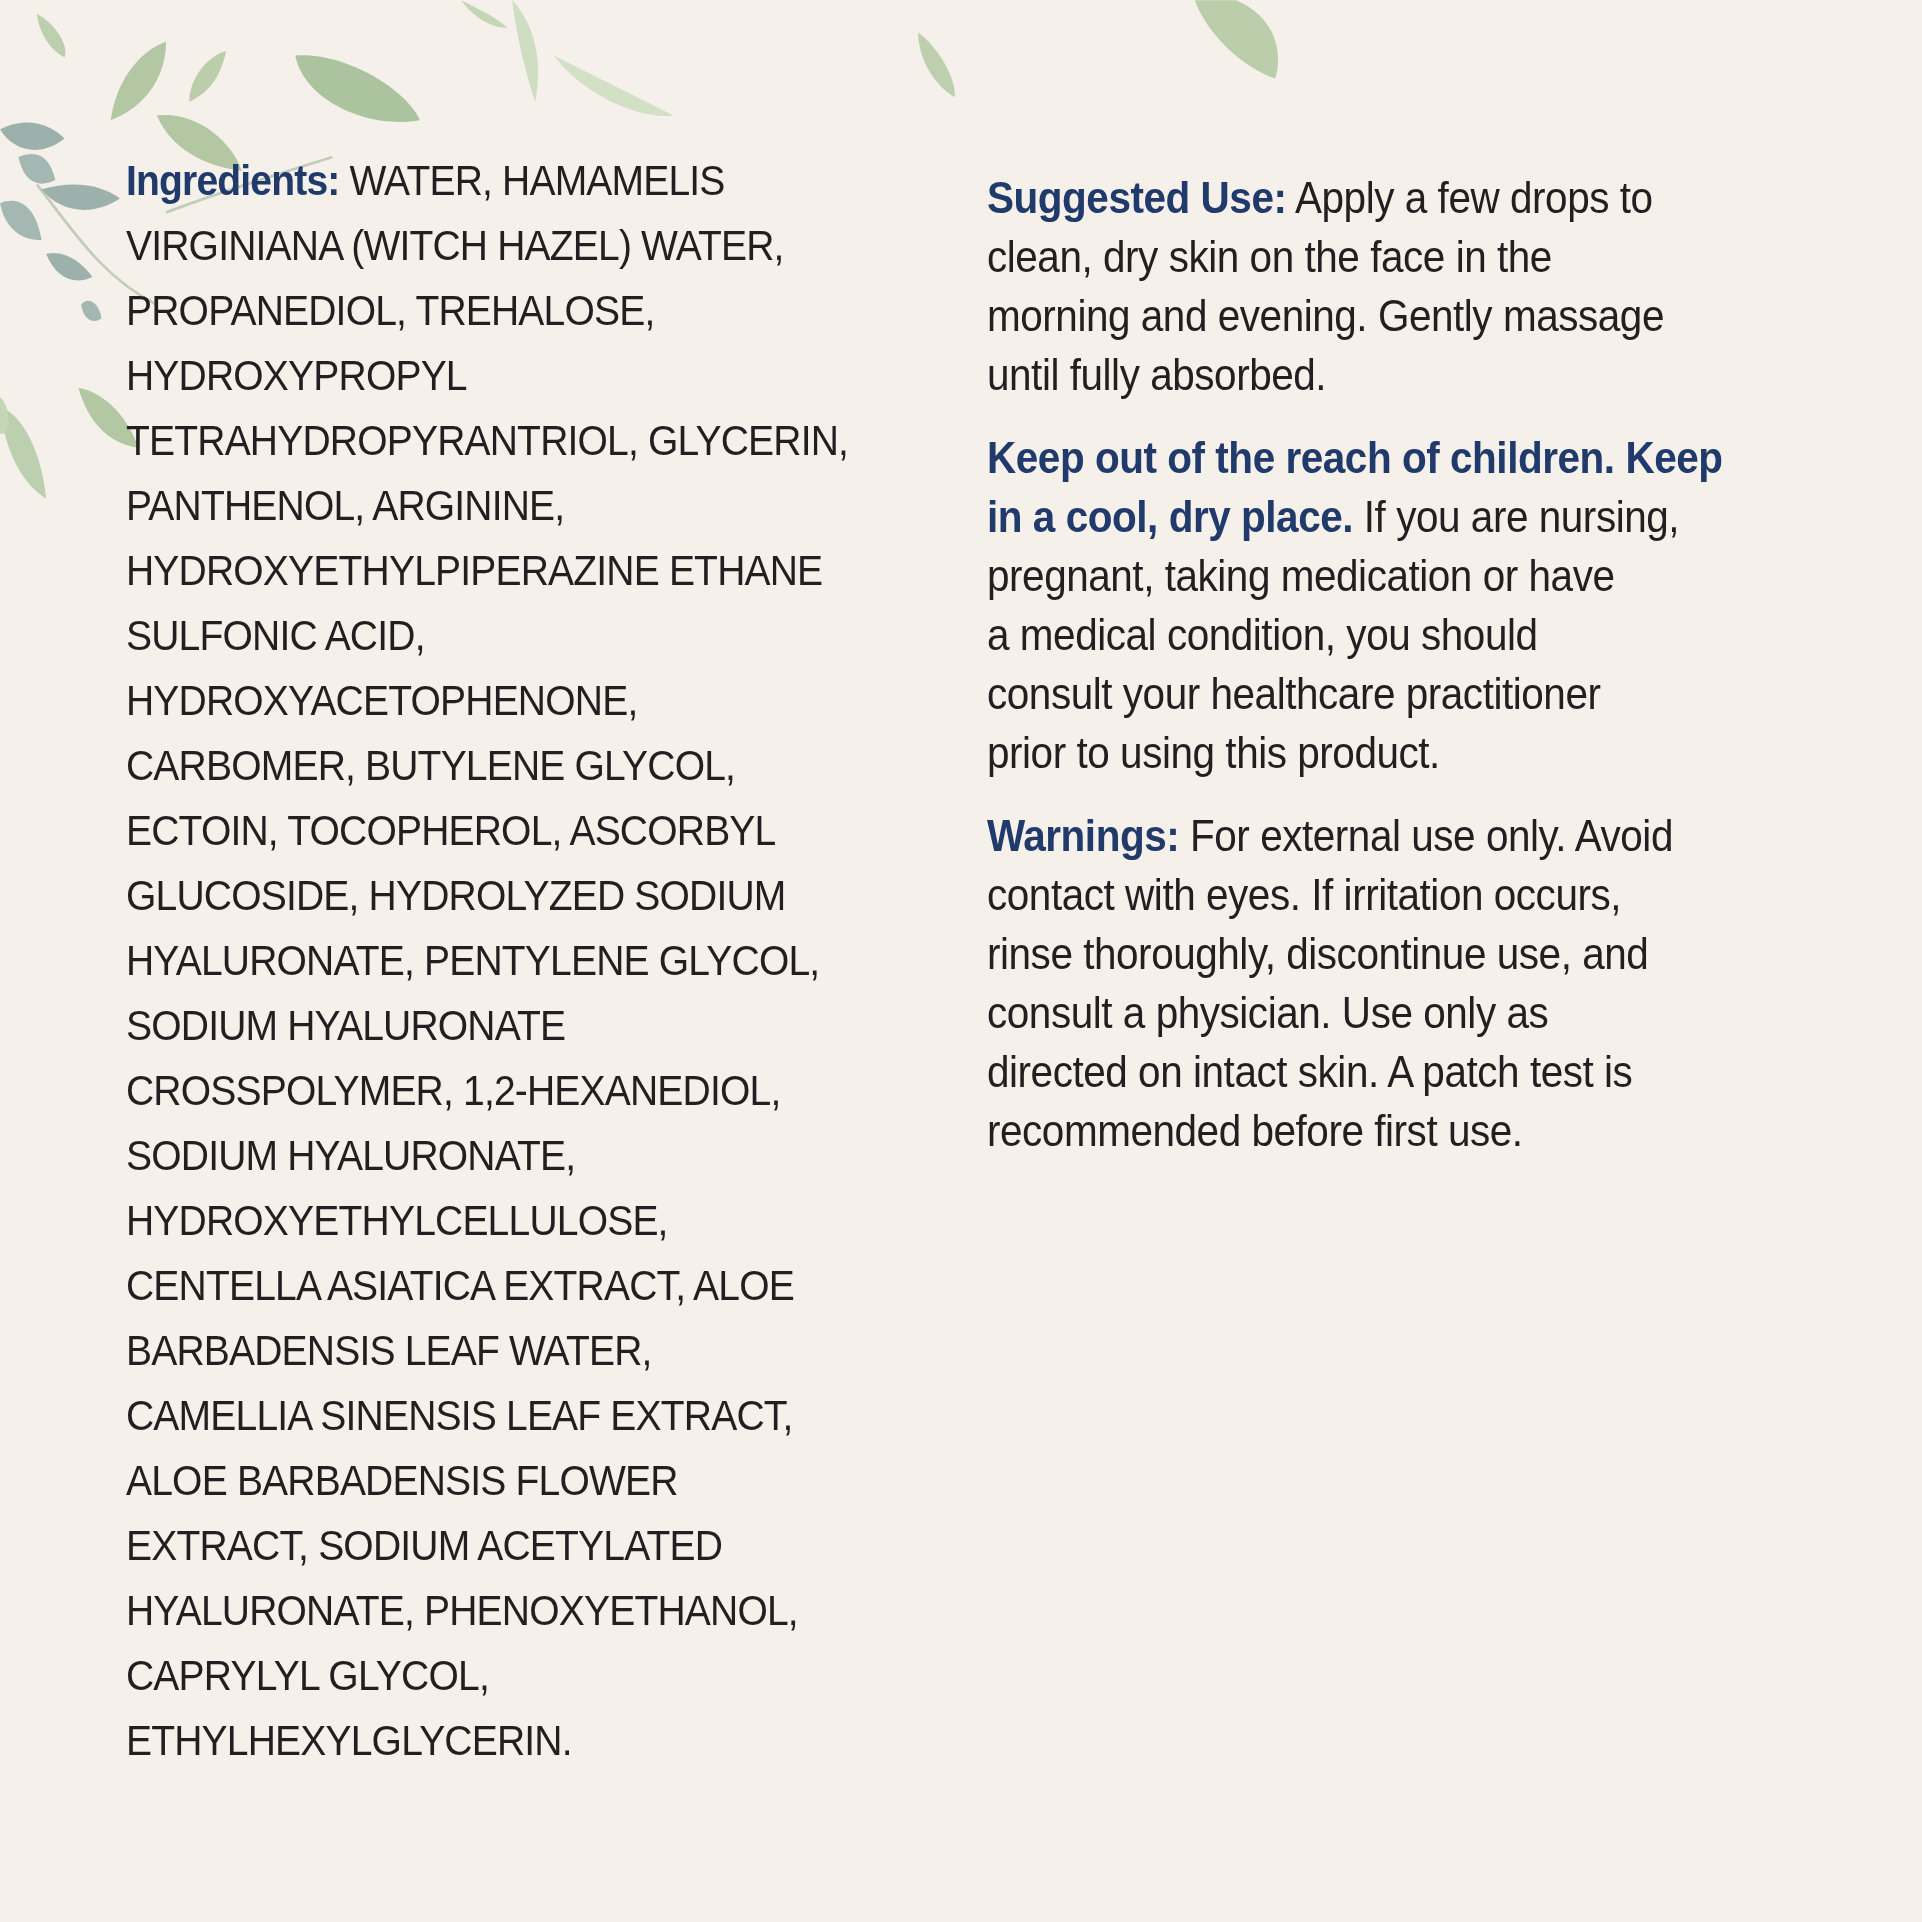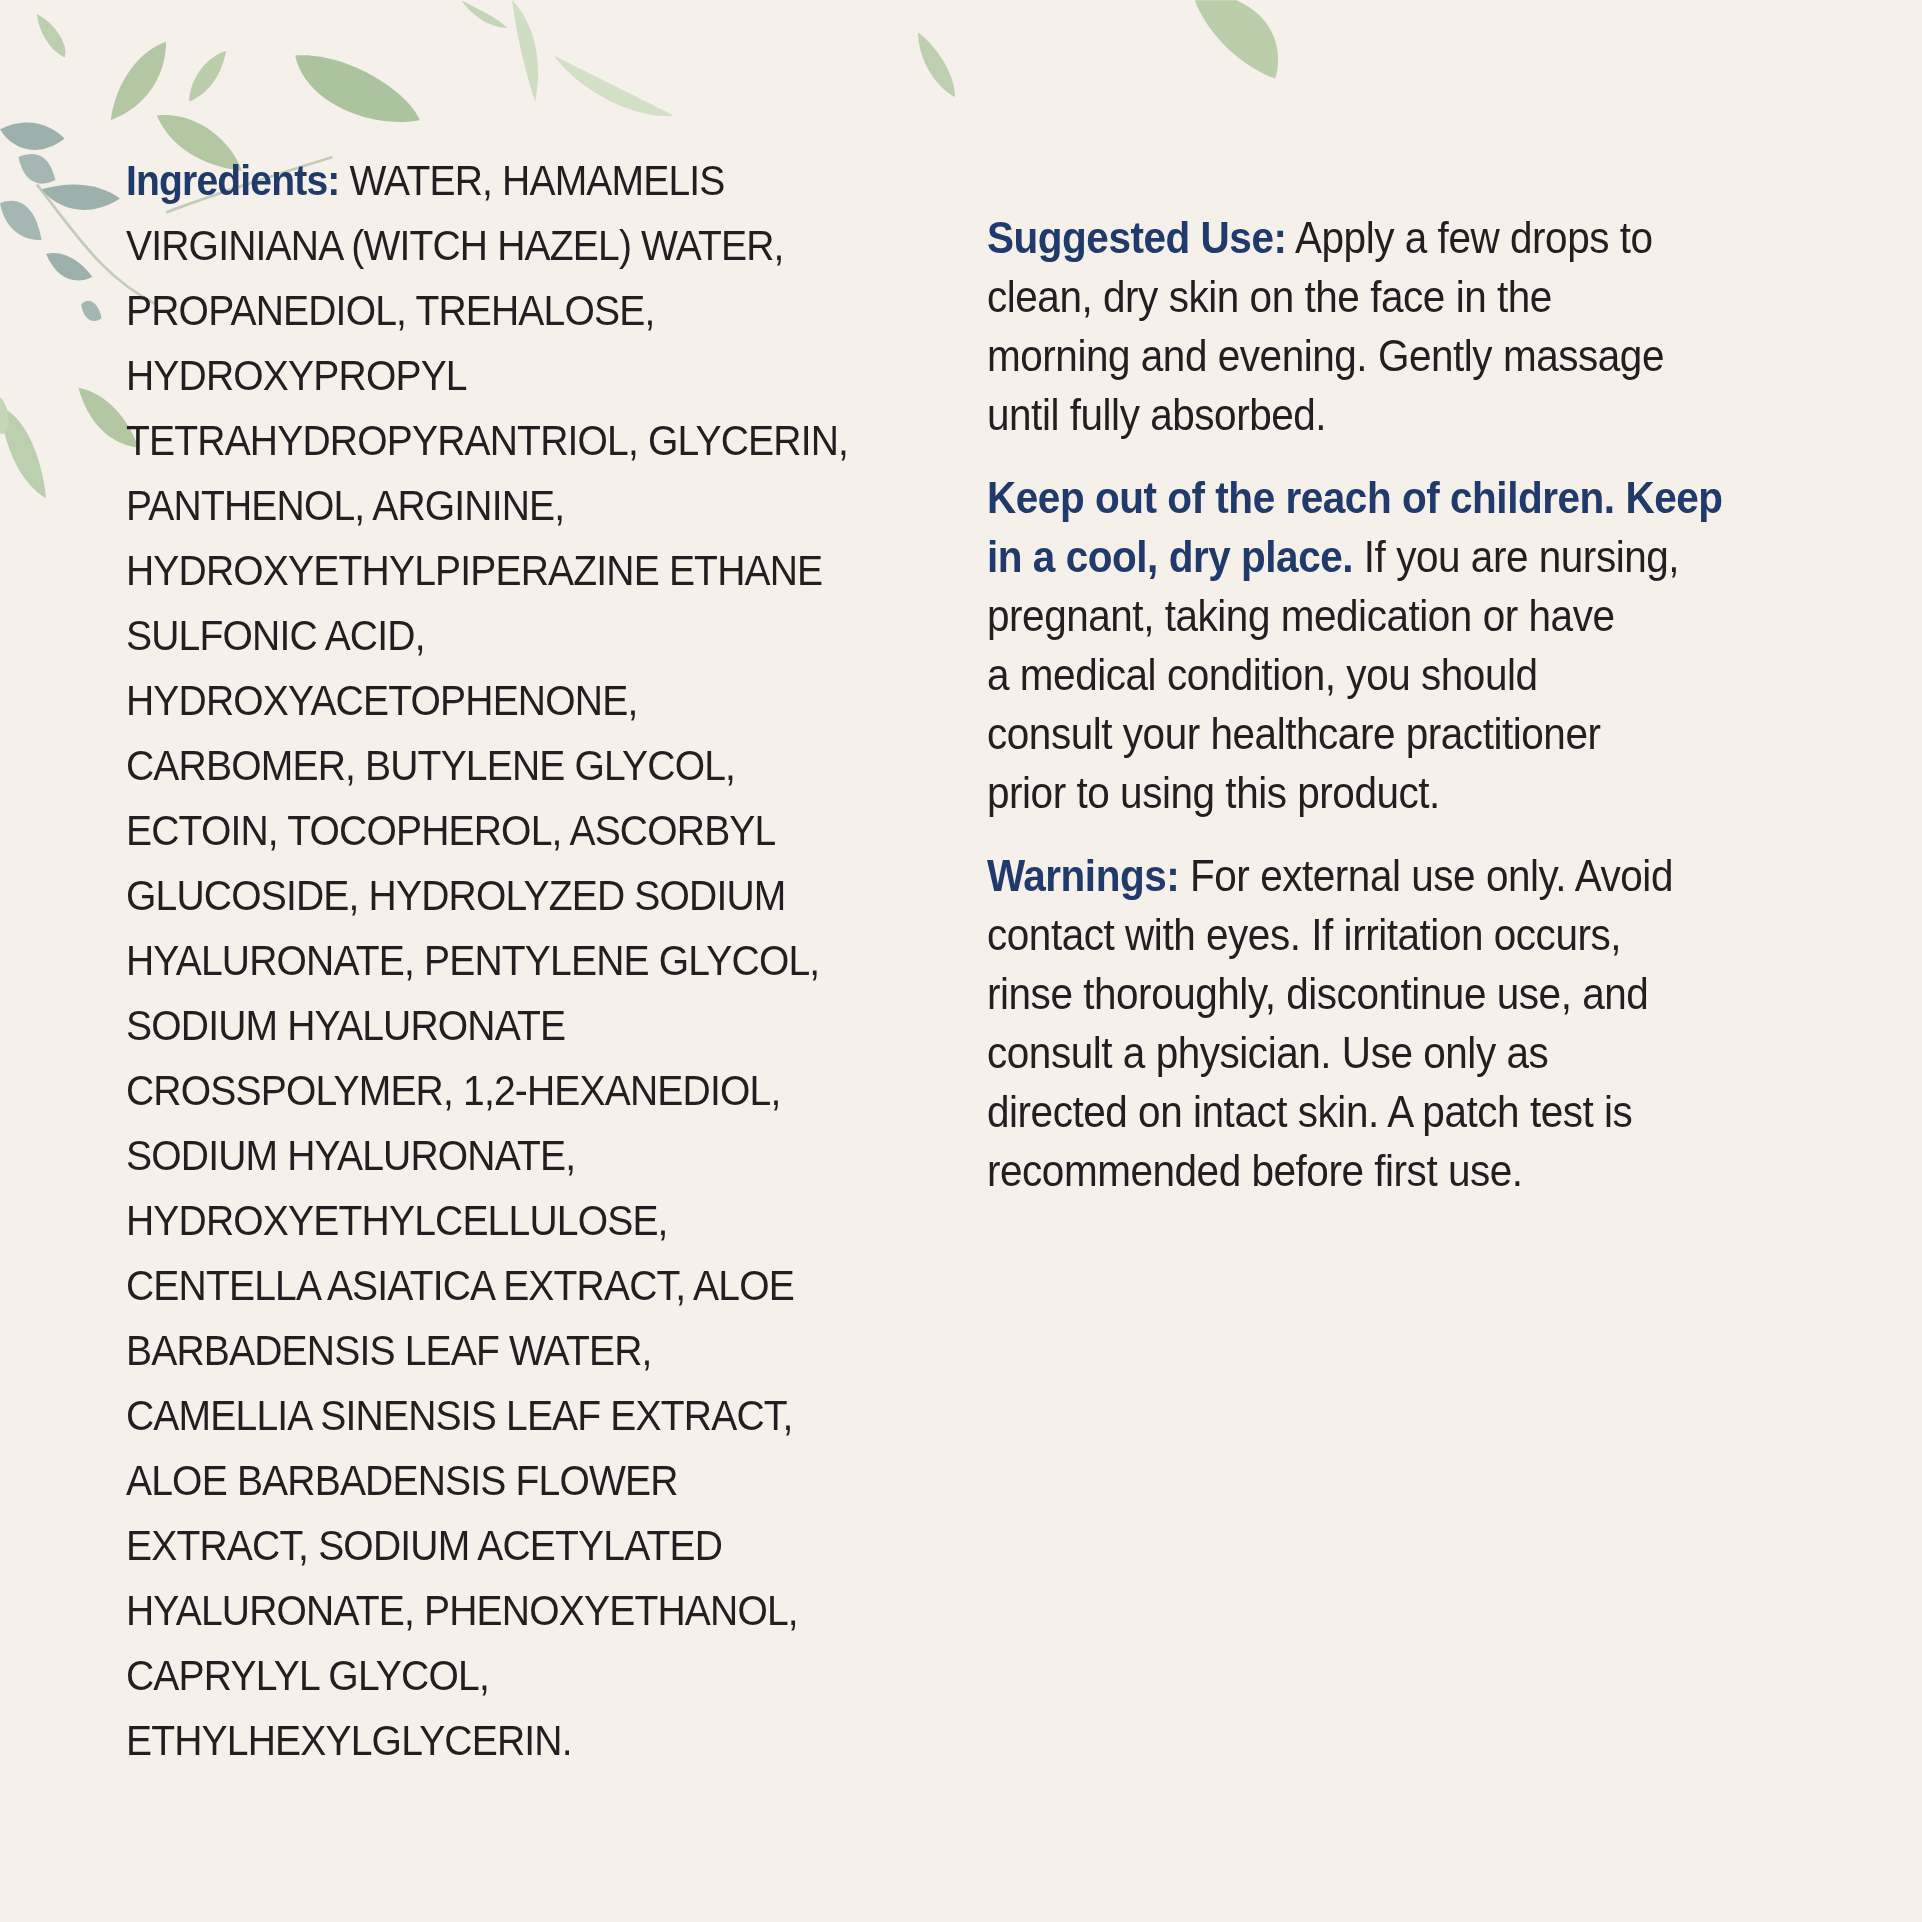--- a/index.html
+++ b/index.html
@@ -5,21 +5,21 @@
   html, body { margin: 0; padding: 0; }
   body {
     width: 1922px; height: 1922px; overflow: hidden;
     background: #f6f0eb; position: relative;
     font-family: "Liberation Sans", "DejaVu Sans", sans-serif;
     color: #231f20;
   }
   .leaves { position: absolute; left: 0; top: 0; width: 1922px; height: 554px; pointer-events: none; }
   .col { position: absolute; }
   .col-left { left: 126px; top: 148px; width: 812px; }
-  .col-right { left: 987px; top: 168px; width: 858px; margin-top: 40px; }
+  .col-right { left: 987px; top: 168px; width: 858px; }
   .ing-line {
     font-size: 42px; line-height: 65px; white-space: nowrap;
     letter-spacing: -0.9px; font-weight: 300; transform: scaleX(0.93); transform-origin: left;
   }
   .para { font-size: 44px; line-height: 59px; margin: 0 0 24px 0; }
   .line { white-space: nowrap; transform: scaleX(0.92); transform-origin: left; letter-spacing: -0.5px; }
   .bold { color: #1f3a6b; font-weight: bold; }
 </style>
 </head>
 <body>

